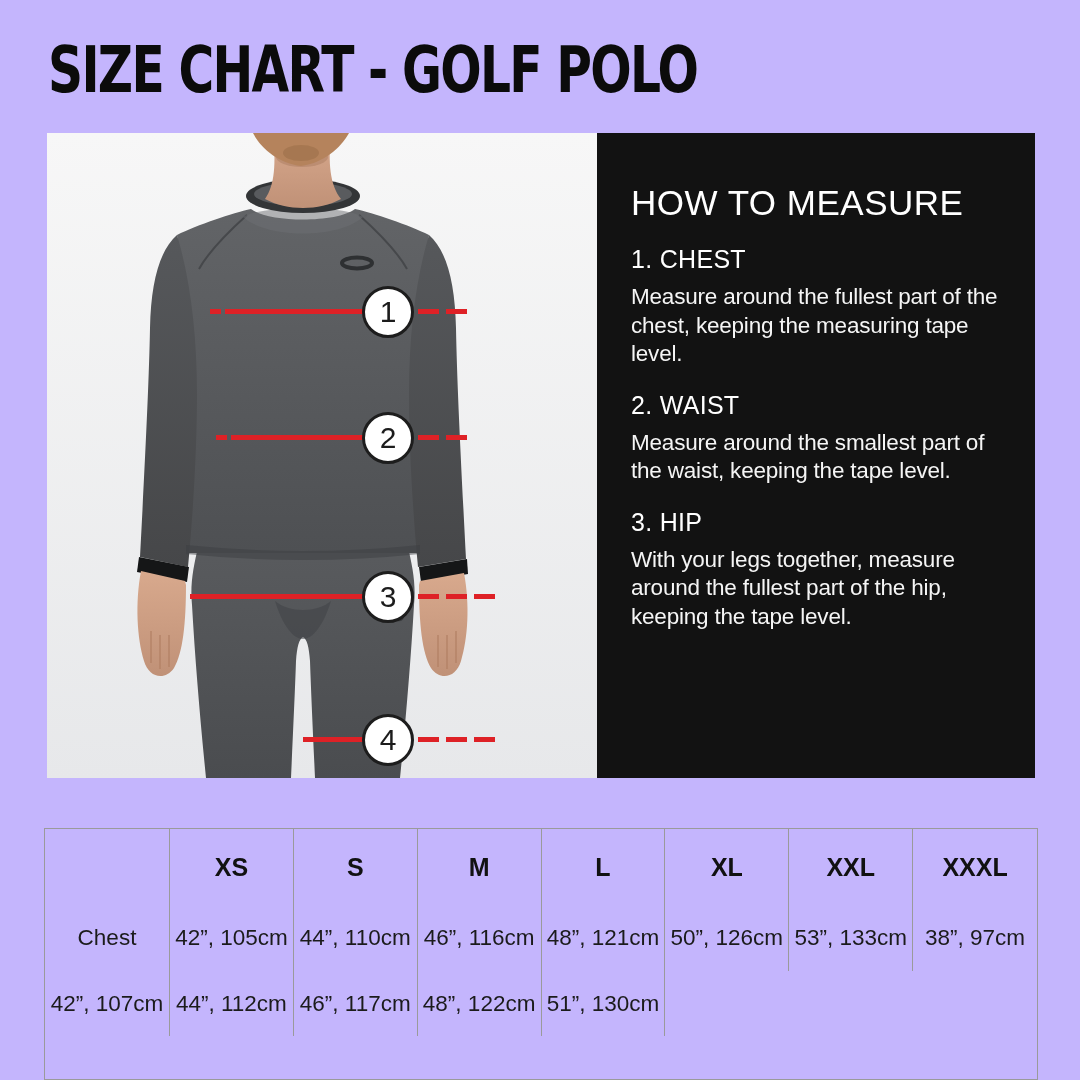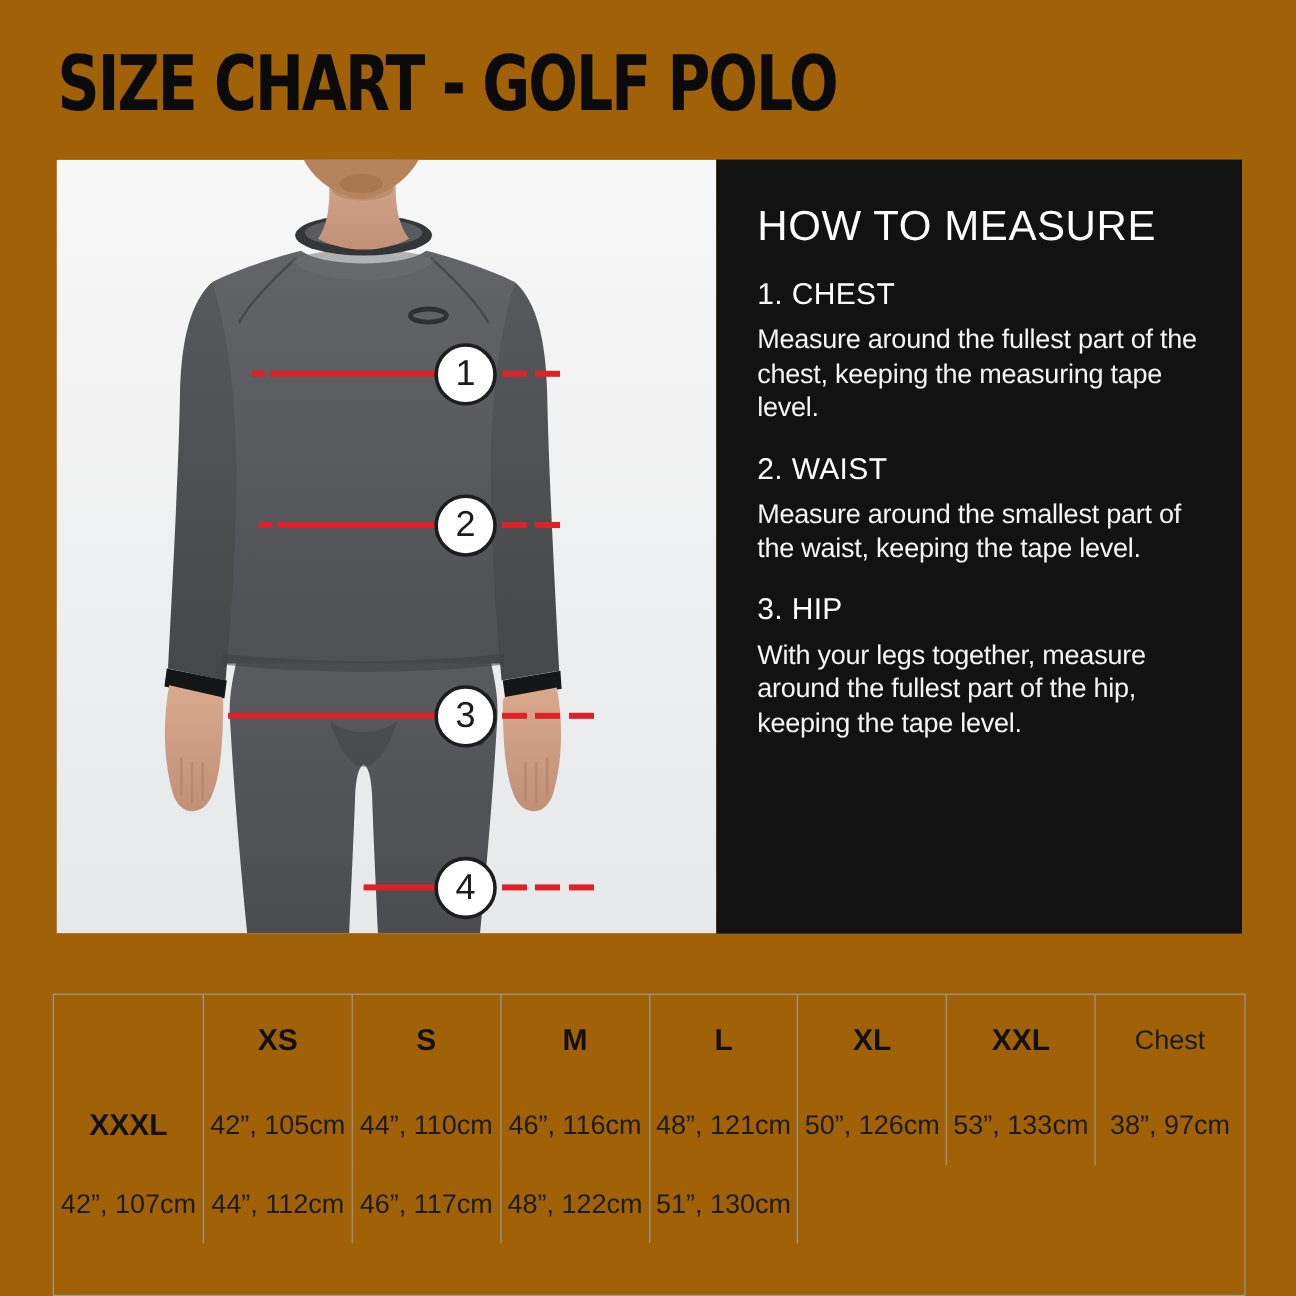--- a/index.html
+++ b/index.html
@@ -4,42 +4,42 @@
 <style>
   :root{
     --accent-red:#DE2126;
     --panel-background:#121212;
     --table-border:#9A9A9A;
     --title-text:#0B0B0B;
   }
   *{box-sizing:border-box;margin:0;padding:0;}
   html,body{width:1080px;height:1080px;background:#fff;overflow:hidden;
     font-family:"Liberation Sans",sans-serif;}
-  .canvas{position:relative;width:1080px;height:1080px;background:#a16207;}
+  .canvas{position:relative;width:1080px;height:1080px;background:#c4b5fd;}
 
   
   .title{position:absolute;left:48px;top:38px;
     font-family:"DejaVu Sans",sans-serif;font-weight:700;font-size:58px;
     letter-spacing:-2px;line-height:1;color:var(--title-text);
     transform:scale(0.84,1.1);transform-origin:0 0;white-space:nowrap;}
 
   
   .photo{position:absolute;left:47px;top:133px;width:550px;height:645px;overflow:hidden;}
   .photo svg{position:absolute;left:0;top:0;}
 
   .mline,.mdash,.mdot{position:absolute;height:5px;background:var(--accent-red);z-index:2;}
   .mdash{background:repeating-linear-gradient(90deg,var(--accent-red) 0 21px,transparent 21px 28px);}
   .mcircle{position:absolute;width:52px;height:52px;border-radius:50%;background:#fff;
     border:3px solid #1d1d1d;display:flex;align-items:center;justify-content:center;
     font-size:30px;color:#1c1c1c;z-index:3;}
 
   
   .panel{position:absolute;left:597px;top:133px;width:438px;height:645px;
     background:var(--panel-background);color:#fff;padding:36px 30px 0 34px;}
-  .panel h2{font-size:35px;font-weight:400;letter-spacing:.5px;margin:0 0 4px;}
+  .panel h2{font-size:35px;font-weight:400;letter-spacing:.5px;margin:14px 0 4px;}
   .panel h3{font-size:25px;font-weight:400;margin:22px 0 9px;letter-spacing:.3px;}
   .panel p{font-size:22.5px;line-height:1.27;font-weight:400;color:#f5f5f5;
     width:380px;letter-spacing:-0.2px;}
 
   
   .sizetable{position:absolute;left:44px;top:828px;width:994px;height:252px;
     border:1px solid var(--table-border);display:grid;
     grid-template-columns:125px repeat(7,1fr);grid-template-rows:76px 66px 65px;}
   .cell{display:flex;align-items:center;justify-content:center;
     border-right:1px solid var(--table-border);font-size:22.5px;color:#1b1b1b;
@@ -163,23 +163,23 @@
   </aside>
 
   <div class="sizetable">
     <div class="cell head"></div>
     <div class="cell head">XS</div>
     <div class="cell head">S</div>
     <div class="cell head">M</div>
     <div class="cell head">L</div>
     <div class="cell head">XL</div>
     <div class="cell head">XXL</div>
+    <div class="cell head">XXXL</div>
+
     <div class="cell">Chest</div>
-
-    <div class="cell head">XXXL</div>
     <div class="cell">42”, 105cm</div>
     <div class="cell">44”, 110cm</div>
     <div class="cell">46”, 116cm</div>
     <div class="cell">48”, 121cm</div>
     <div class="cell">50”, 126cm</div>
     <div class="cell">53”, 133cm</div>
 
     <div class="cell">38”, 97cm</div>
     <div class="cell">42”, 107cm</div>
     <div class="cell">44”, 112cm</div>

